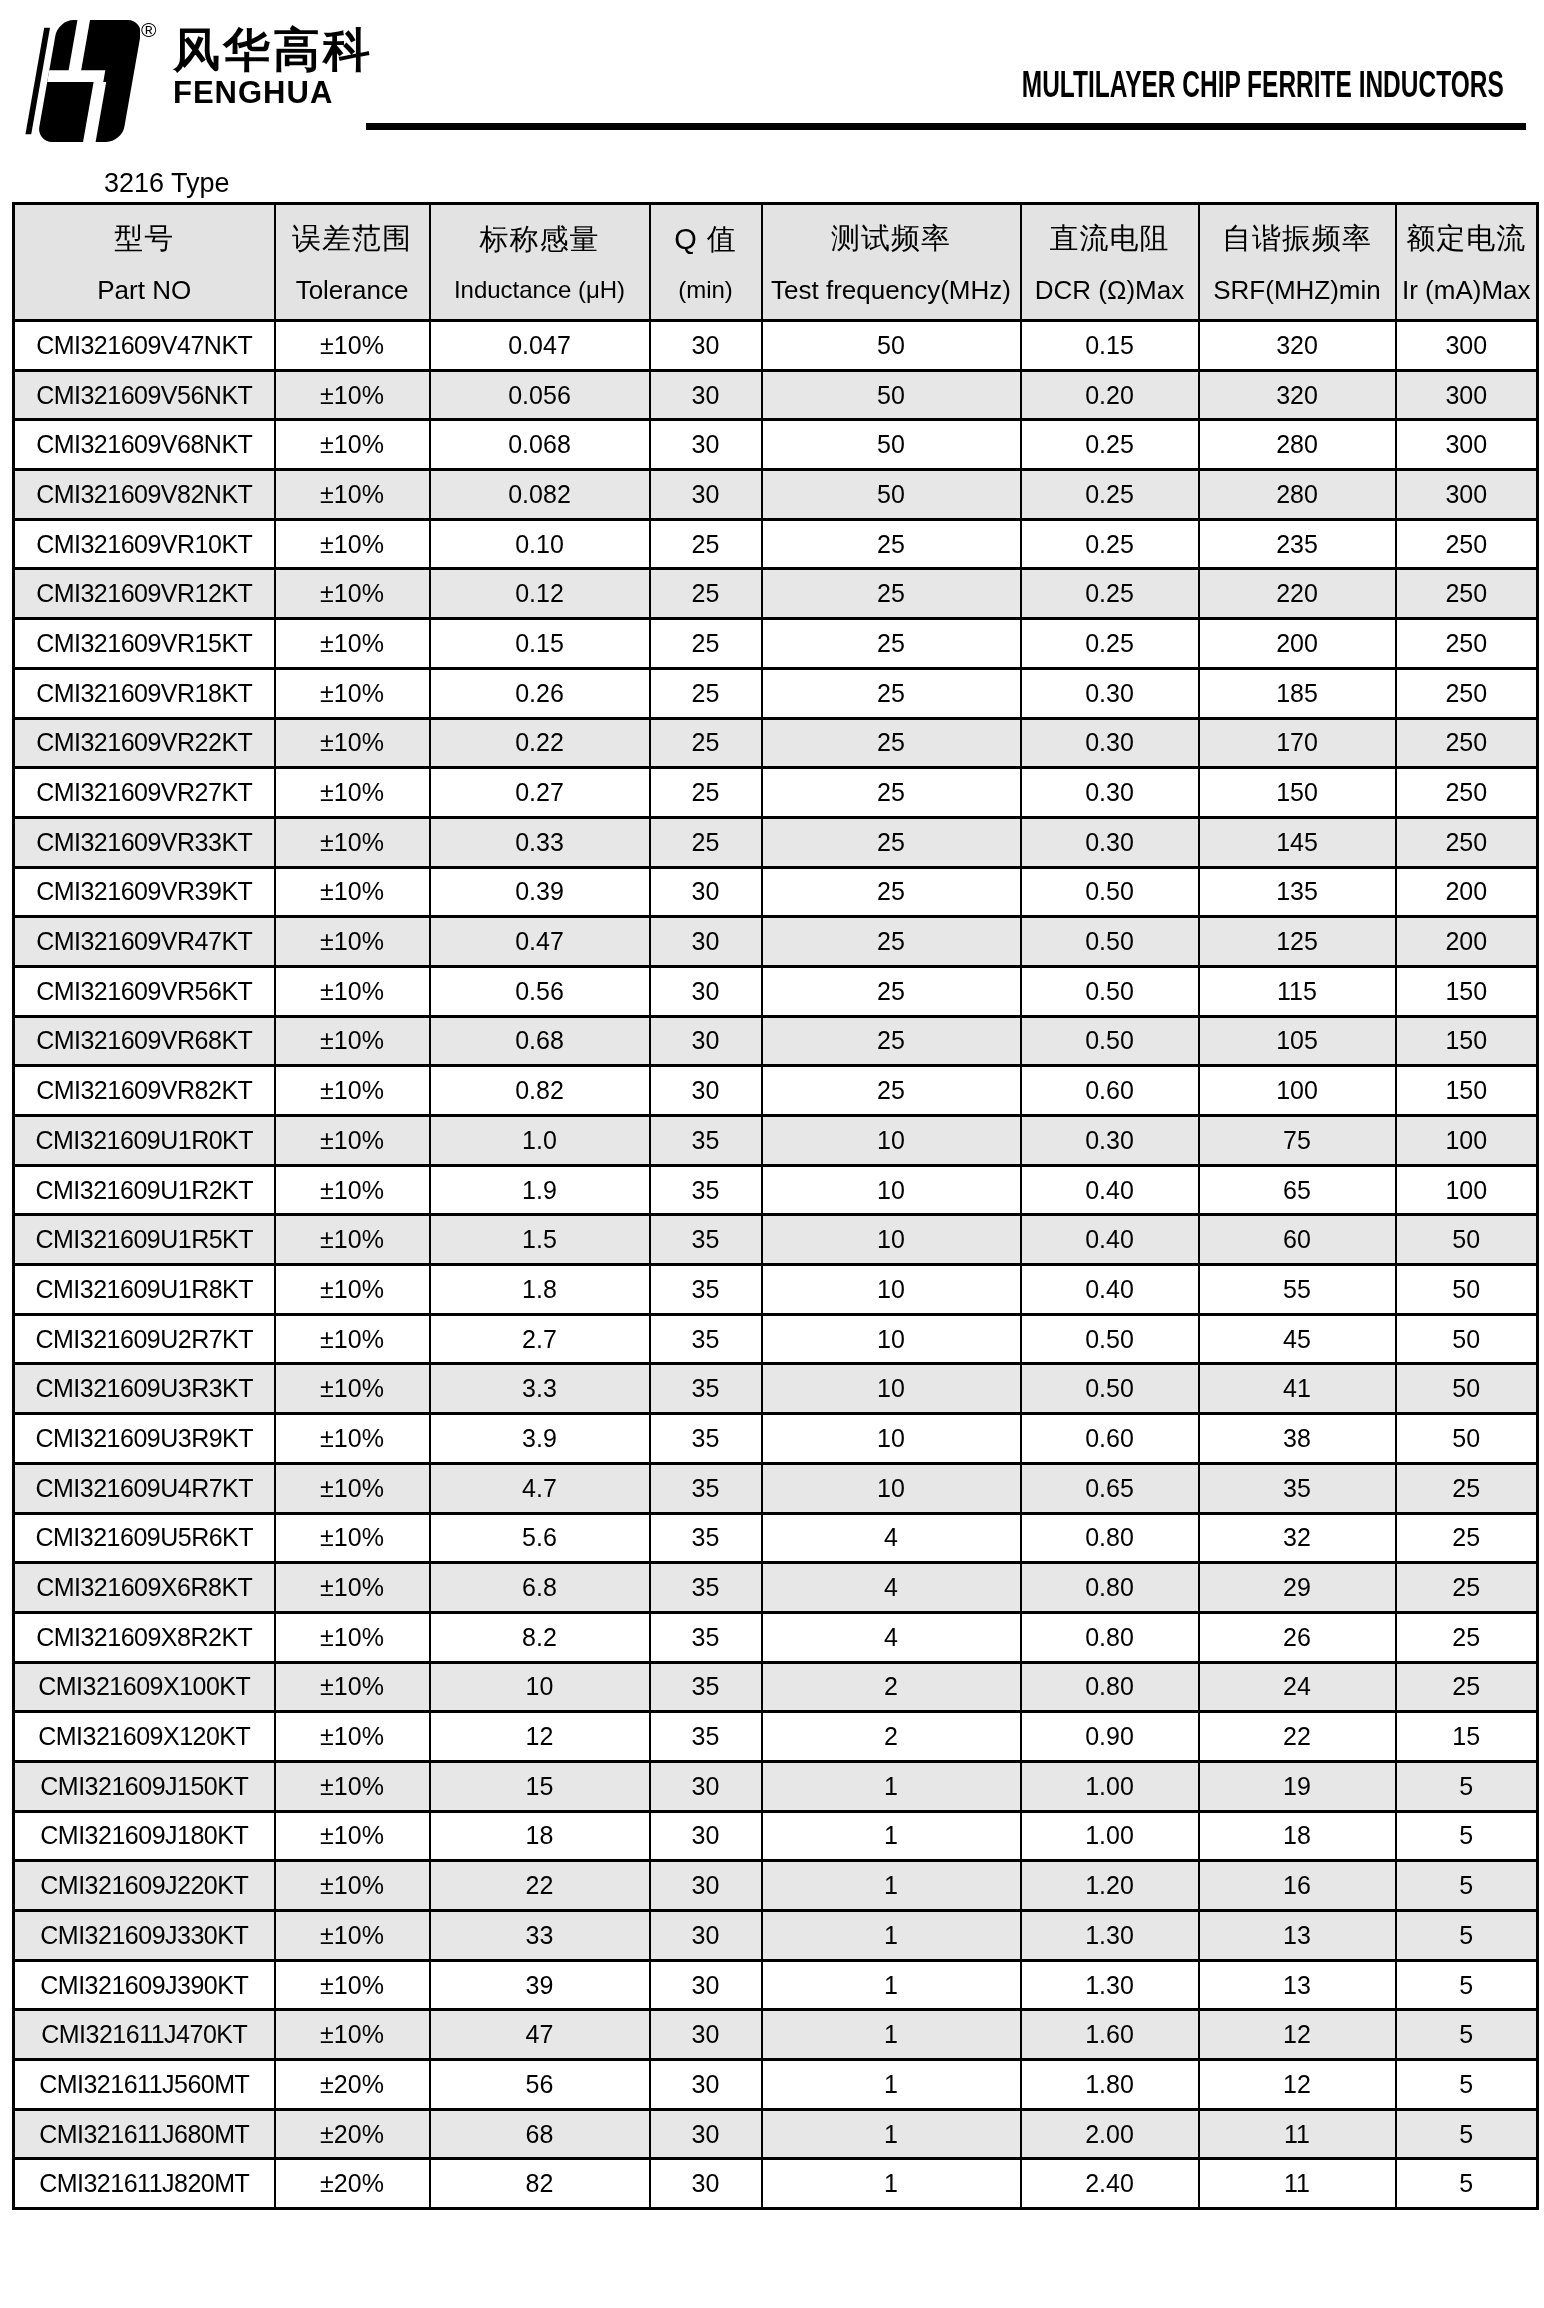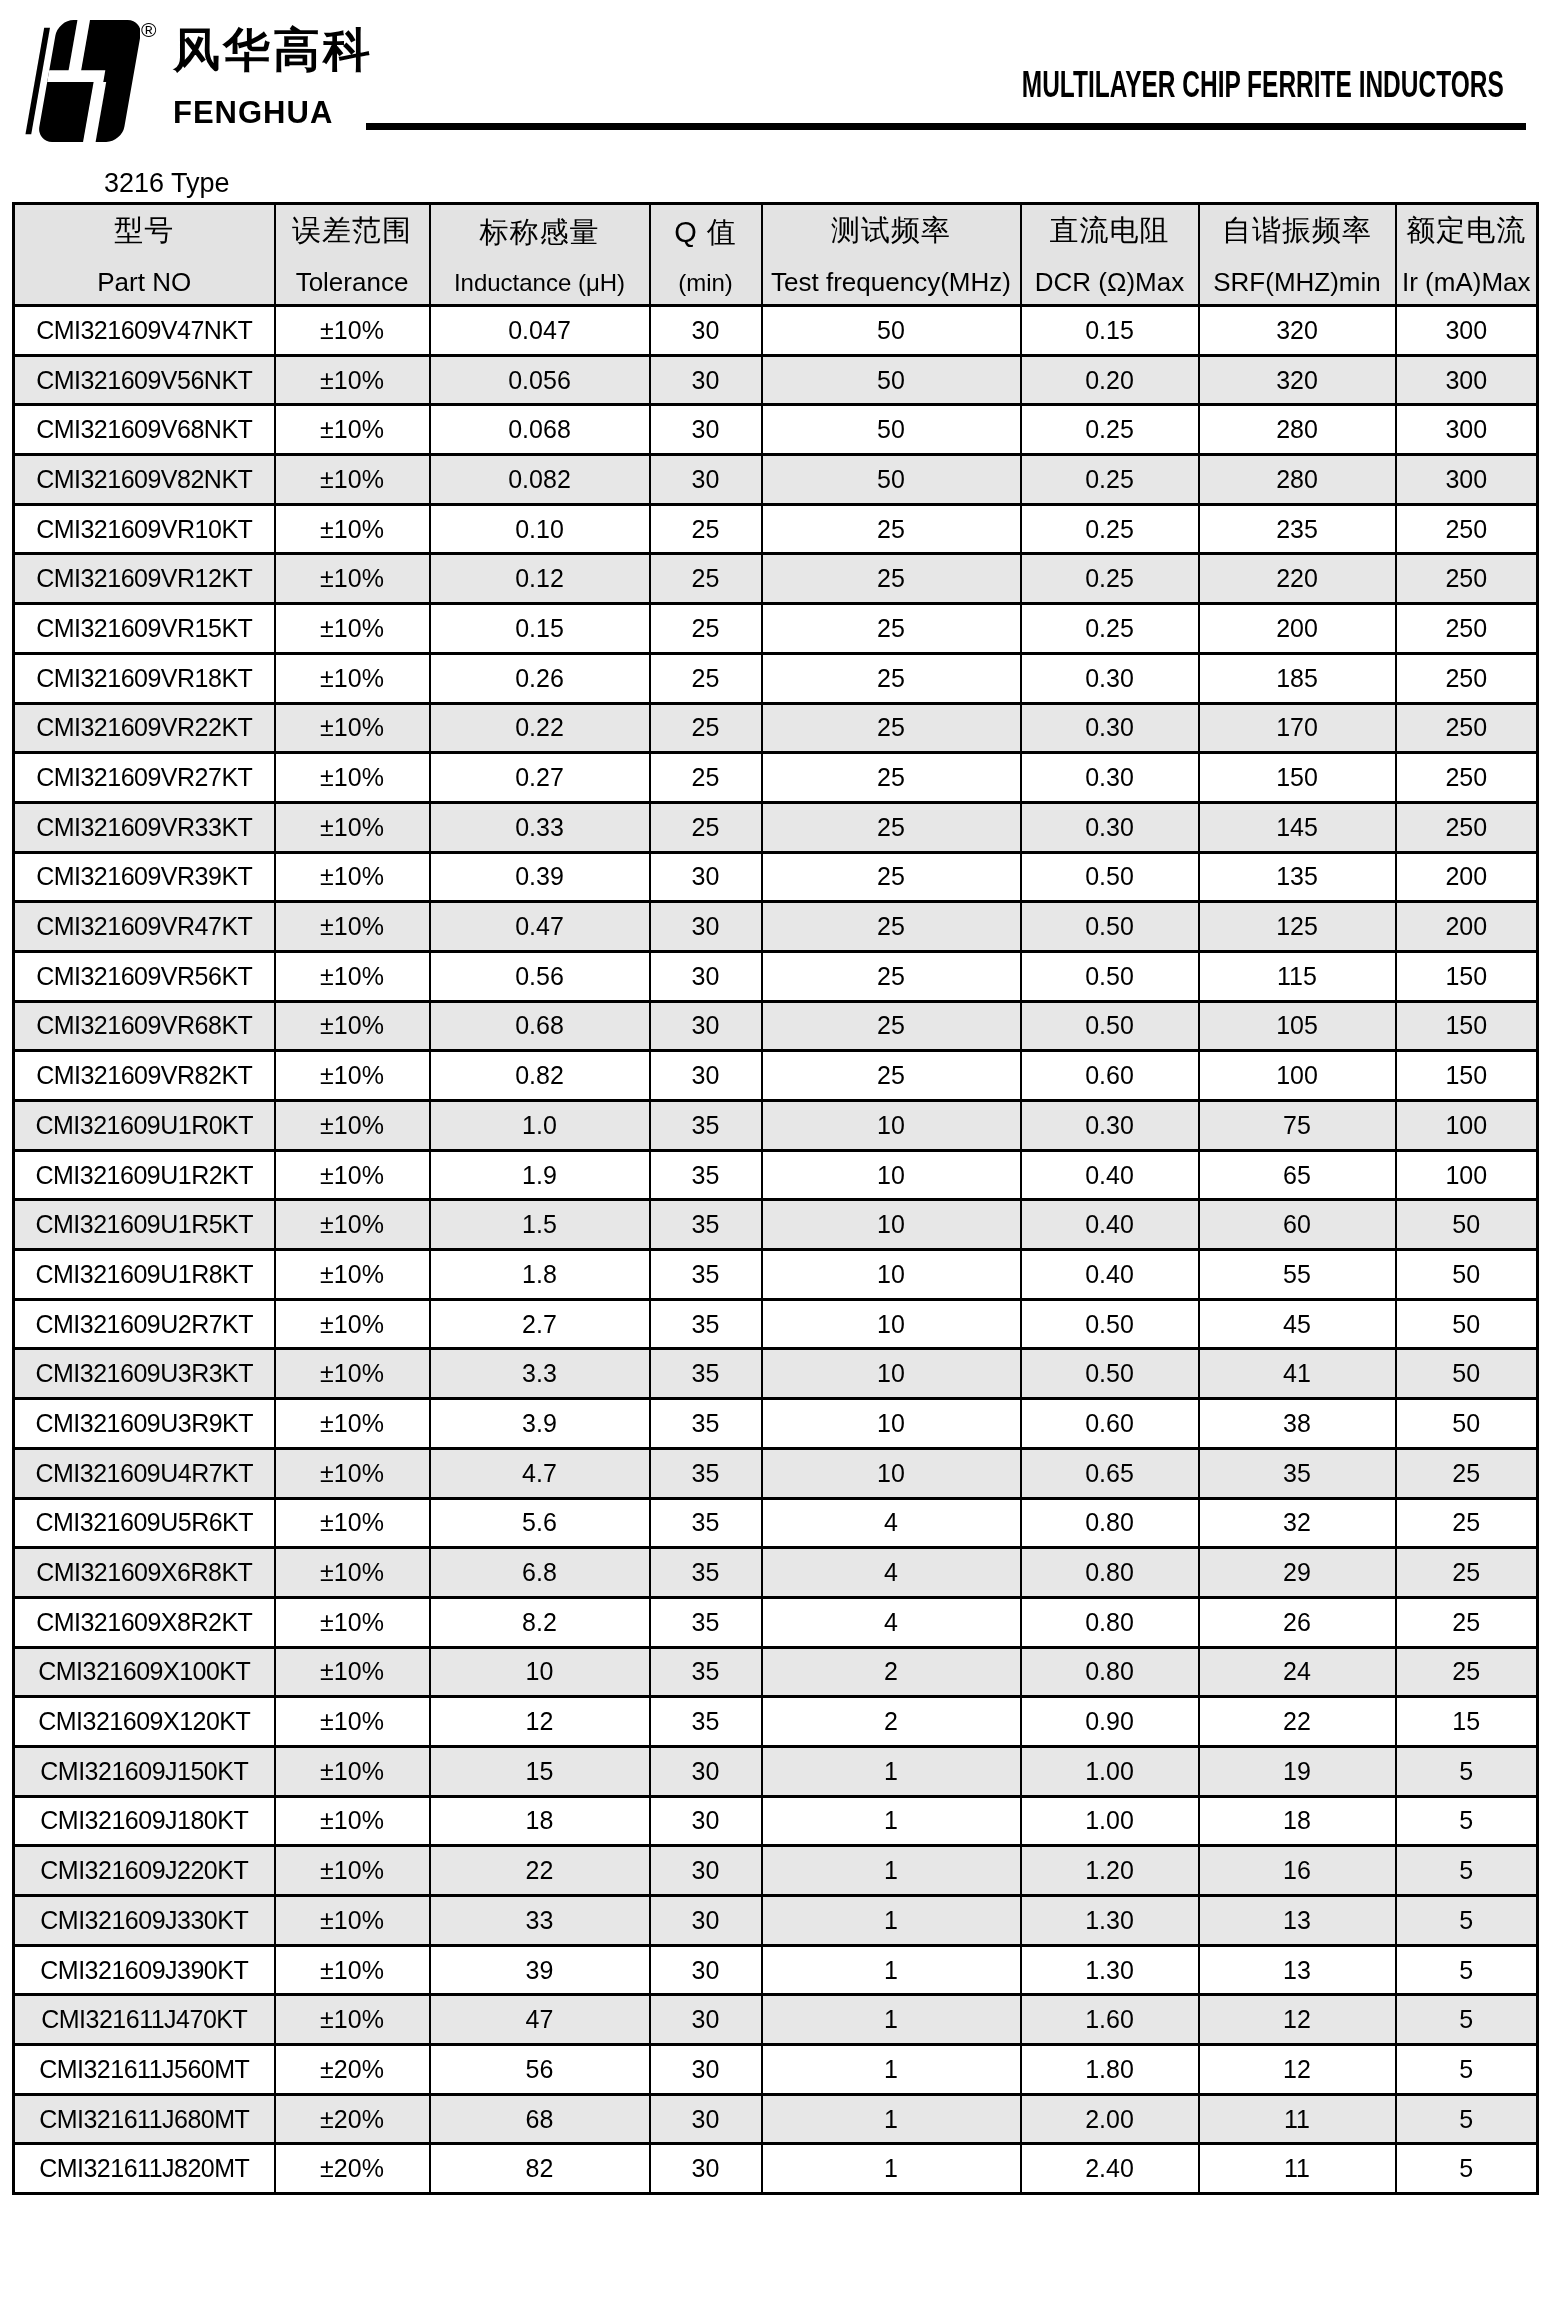--- a/index.html
+++ b/index.html
@@ -4,35 +4,35 @@
 <style>
   html,body{margin:0;padding:0;background:#ffffff;}
   body{width:1544px;height:2308px;font-family:"Liberation Sans",sans-serif;color:#000;}
   .page{position:relative;width:1544px;height:2308px;background:#fff;overflow:hidden;}
 
   
   .logo-mark{position:absolute;left:24px;top:16px;width:116px;height:130px;}
   .reg-mark{position:absolute;left:141px;top:18px;font-size:21px;font-weight:400;}
   .brand{position:absolute;left:173px;top:24px;line-height:1;}
   .brand-cn{font-size:47px;font-weight:700;letter-spacing:3px;line-height:1.12;font-family:"Liberation Sans",sans-serif;}
-  .brand-en{font-size:31px;font-weight:700;letter-spacing:1px;margin-top:20px;}
+  .brand-en{font-size:31px;font-weight:700;letter-spacing:1px;margin-top:0;}
   .head-rule{position:absolute;left:366px;top:123px;width:1160px;height:7px;background:#000;}
   .doc-title{position:absolute;right:40px;top:64px;margin:0;font-size:36px;font-weight:700;
              white-space:nowrap;transform:scaleX(0.68);transform-origin:100% 50%;letter-spacing:0px;}
 
   
   .section-label{position:absolute;left:77px;top:168px;font-size:27px;margin-left:27px;}
 
   
   table.spec{position:absolute;left:12px;top:202px;width:1524px;border-collapse:collapse;
              table-layout:fixed;border:3px solid #000;}
   th,td{border-style:solid;border-color:#000;border-width:3px 2px;text-align:center;
         vertical-align:middle;padding:0;overflow:hidden;}
   thead th{background:#e3e3e3;height:99px;font-weight:400;}
-  .hdr{display:flex;flex-direction:column;justify-content:center;align-items:center;gap:16px;height:98px;}
+  .hdr{display:flex;flex-direction:column;justify-content:center;align-items:center;gap:16px;height:114px;}
   .hdr .cn{font-size:29px;letter-spacing:1px;}
   .hdr .en{font-size:26px;letter-spacing:0px;}
   .hdr .en.mono{font-family:Liberation Sans, sans-serif;font-size:24px;}
   tbody tr{height:49.7px;}
   tbody td{font-size:25px;background:#fff;}
   tbody td.part{letter-spacing:-0.5px;}
   tbody tr.shaded td{background:#e7e7e7;}
 </style>
 </head>
 <body>

